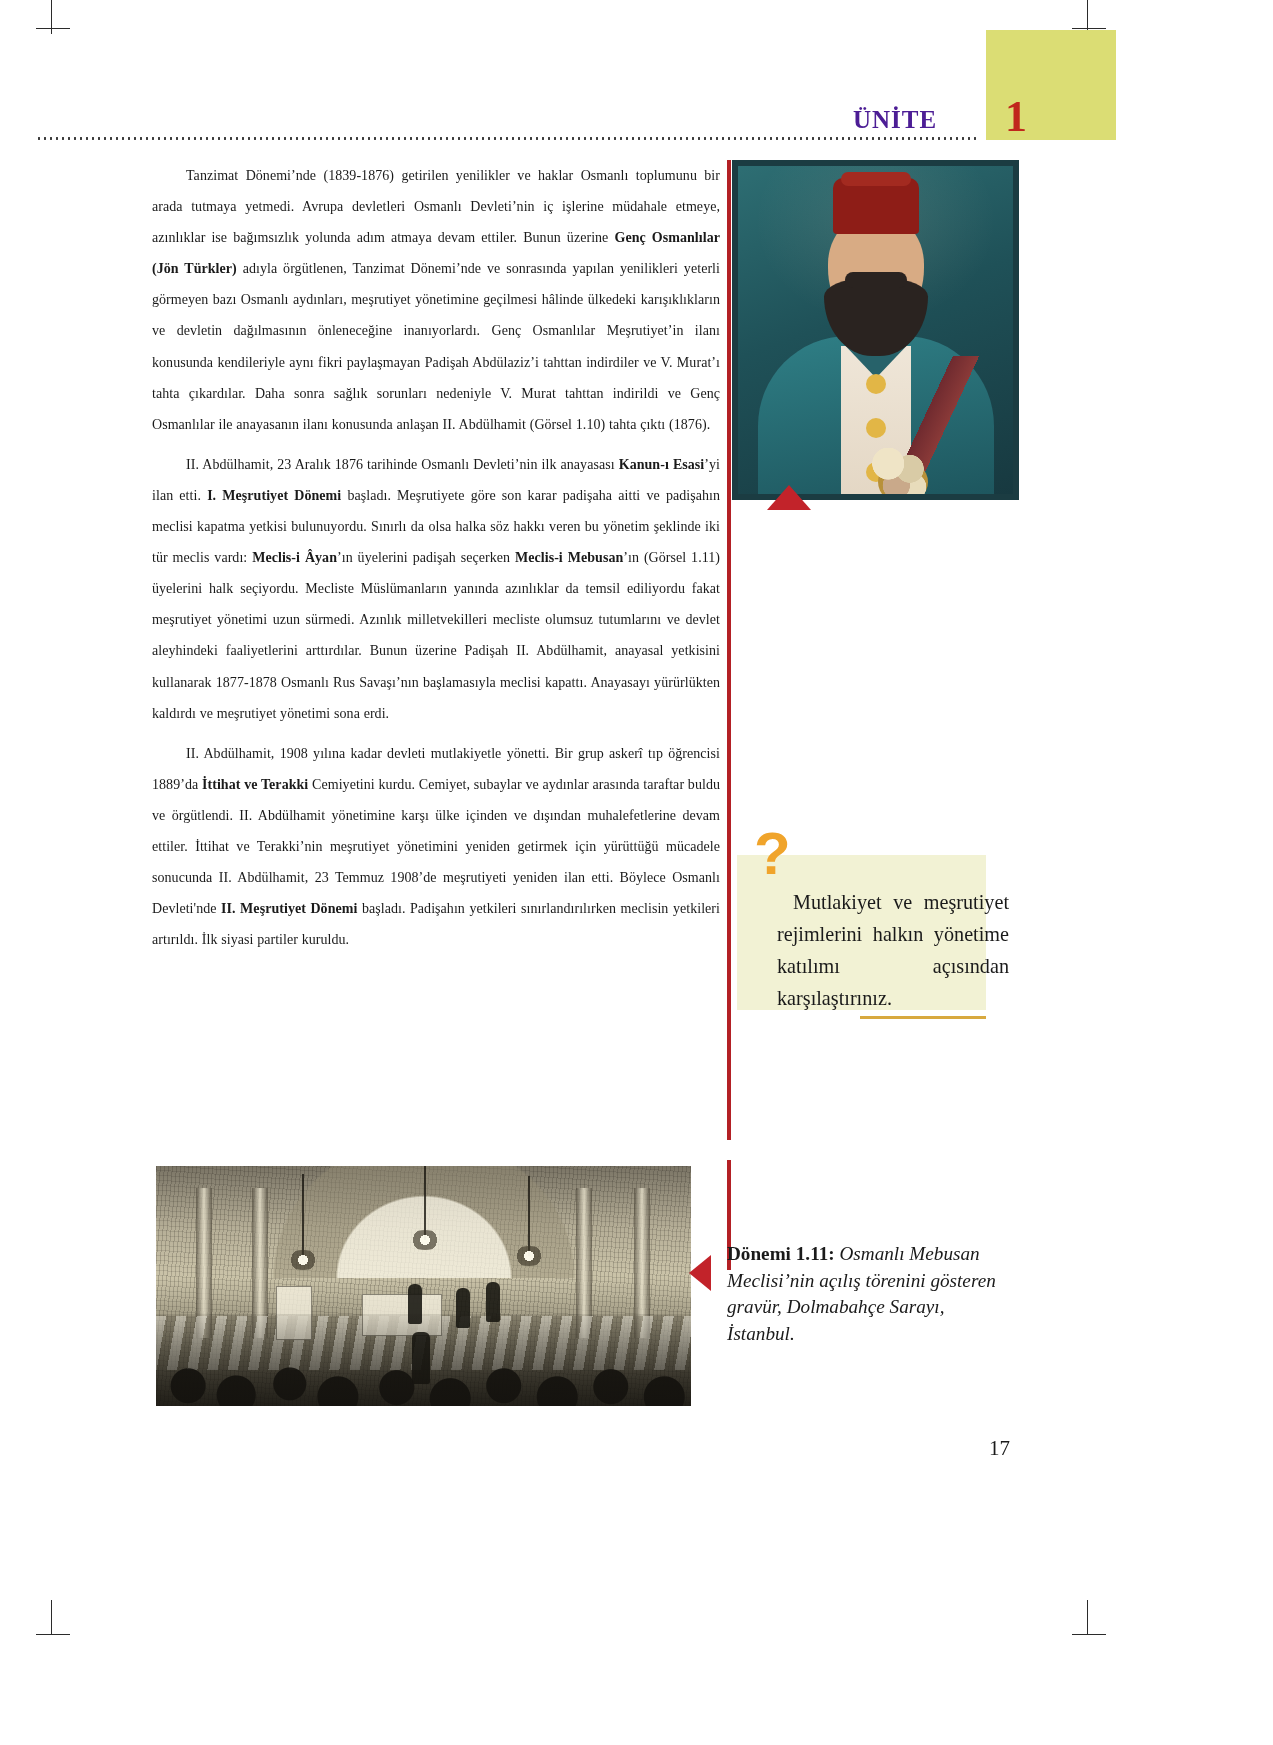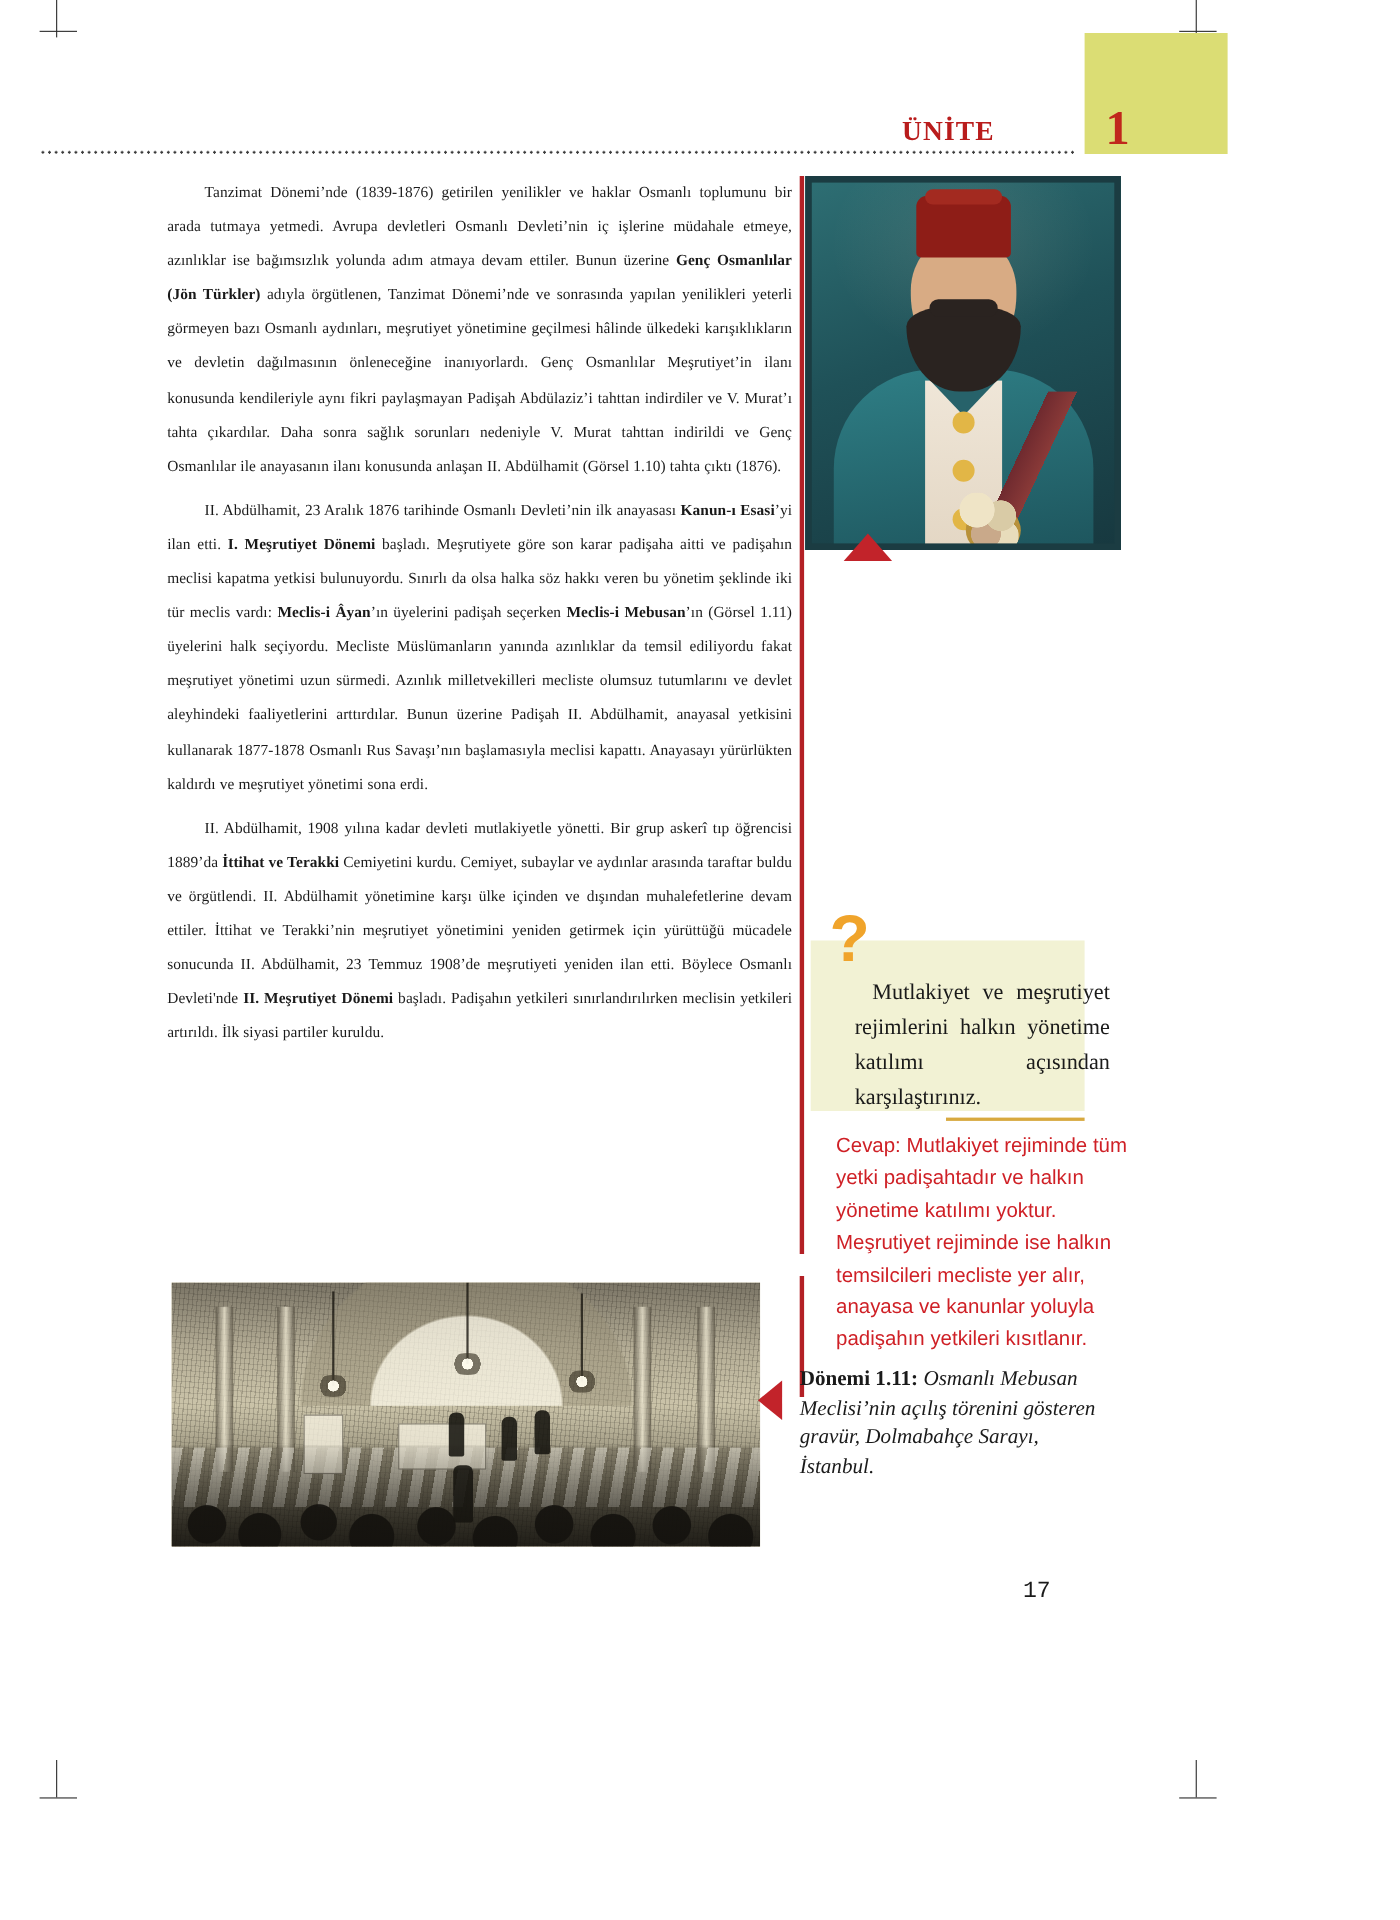--- a/index.html
+++ b/index.html
@@ -44,26 +44,26 @@
     font-size: 44px;
     font-weight: bold;
     color: #c0271c;
     line-height: 1;
   }
   .unit-label {
     position: absolute;
     left: 820px;
     top: 106px;
     width: 150px;
-    text-align: left;
+    text-align: center;
     font-family: "Liberation Serif", "DejaVu Serif", serif;
     font-size: 25px;
     font-weight: bold;
     letter-spacing: 1px;
-    color: #b91c1c;
+    color: #4c1d95;
   }
   .header-dots {
     position: absolute;
     left: 36px;
     top: 137px;
     width: 942px;
     height: 3px;
     background-image: radial-gradient(circle, #3a3a3a 0px, #3a3a3a 1.1px, transparent 1.4px);
     background-size: 6px 3px;
     background-repeat: repeat-x;
@@ -425,24 +425,23 @@
     font-style: normal;
     font-weight: bold;
   }
 
   
   .page-number {
     position: absolute;
     left: 930px;
     top: 1436px;
     width: 80px;
-    text-align: left;
+    text-align: right;
     font-size: 21px;
     color: #1a1a1a;
-    font-family: Liberation Mono, monospace;
   }
 </style>
 </head>
 <body>
 
 <div class="page">
 
   <div class="crop v" style="left:51px;top:0px;"></div>
   <div class="crop v" style="left:1087px;top:0px;"></div>
   <div class="crop v" style="left:51px;top:1600px;"></div>
@@ -481,21 +480,20 @@
     <div class="p-fez"></div>
     <div class="p-frame"></div>
   </div>
   <div class="fig-arrow-up"></div>
 
 
   <div class="qbox"></div>
   <div class="qmark">?</div>
   <div class="qbox-text">Mutlakiyet ve meşrutiyet rejimlerini halkın yönetime katılımı açısından karşılaştırınız.</div>
   <div class="ans-rule"></div>
-  <div class="answer">Cevap: Mutlakiyet rejiminde tüm yetki padişahtadır ve halkın yönetime katılımı yoktur. Meşrutiyet rejiminde ise halkın temsilcileri mecliste yer alır, anayasa ve kanunlar yoluyla padişahın yetkileri kısıtlanır.</div>
 
   <div class="fig111">
     <div class="engrave"></div>
     <div class="e-vault"></div>
     <div class="e-col" style="left:40px;"></div>
     <div class="e-col" style="left:96px;"></div>
     <div class="e-col" style="left:420px;"></div>
     <div class="e-col" style="left:478px;"></div>
     <div class="e-chand" style="left:146px;top:8px;height:86px;"></div>
     <div class="e-chand" style="left:268px;top:0px;height:74px;"></div>

